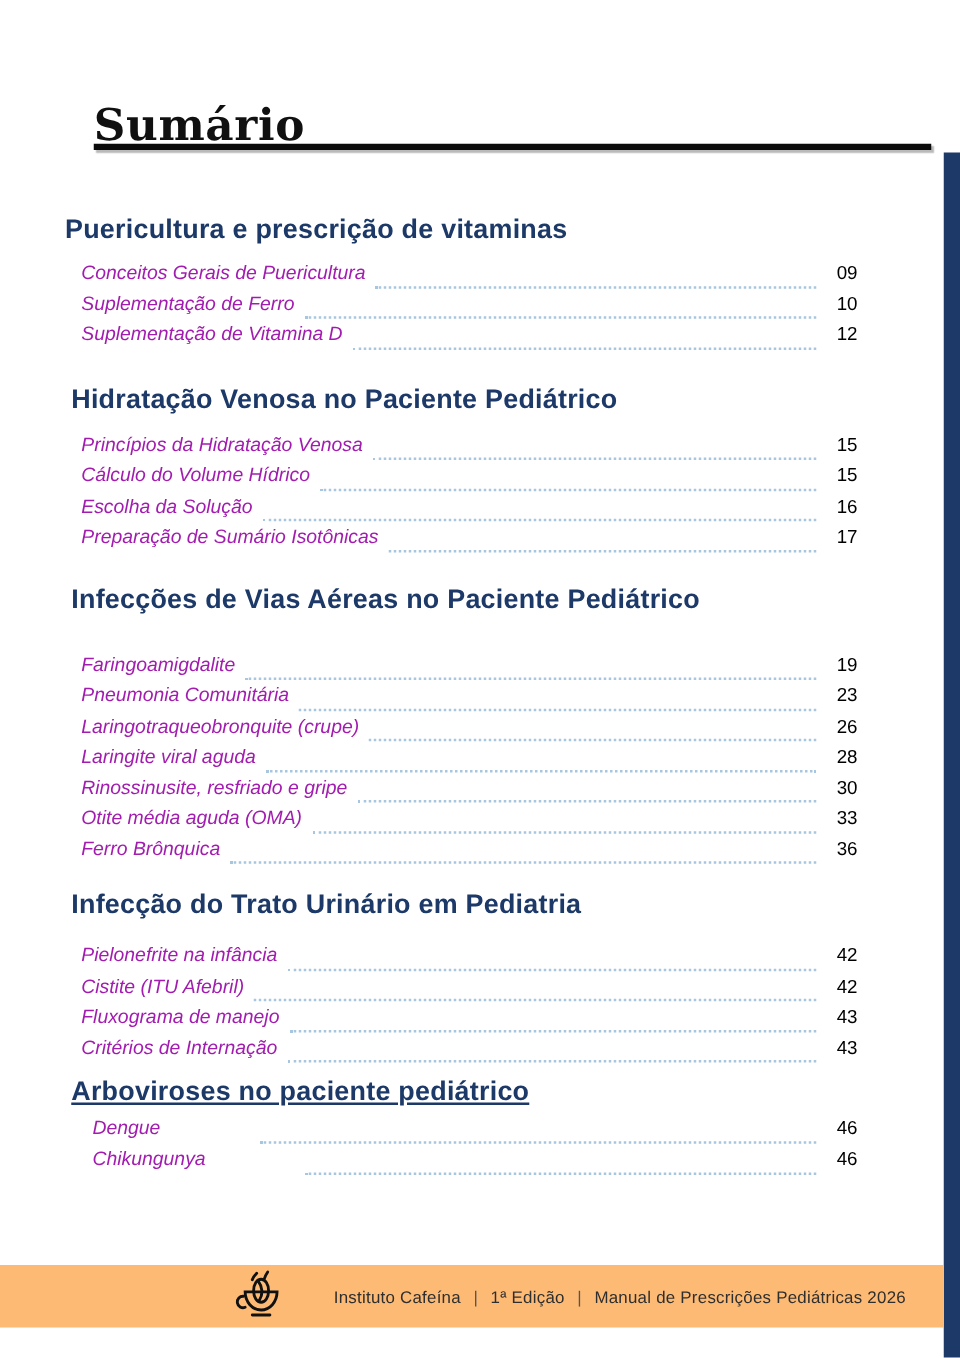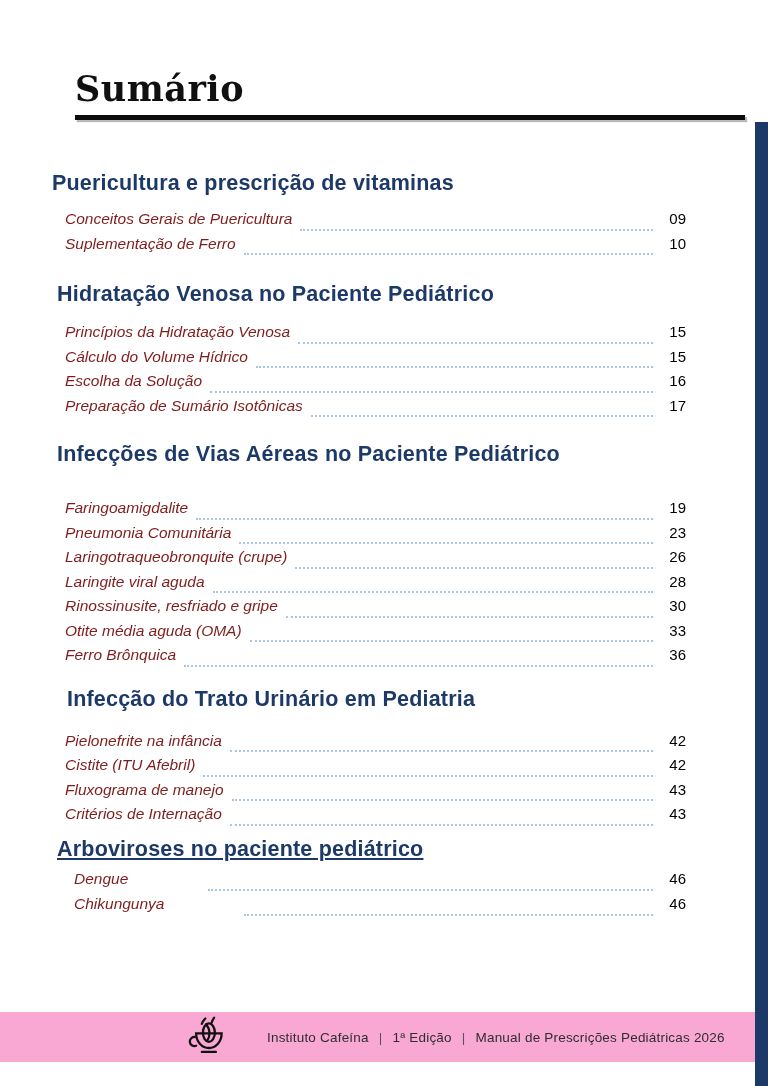--- a/index.html
+++ b/index.html
@@ -2,21 +2,21 @@
 <html><head>
 <meta charset="utf-8">
 <style>
   html,body{margin:0;padding:0;}
   body{
     width:768px;height:1086px;position:relative;background:#ffffff;
     font-family:"Liberation Sans", sans-serif;overflow:hidden;
   }
   
   .doc-title{
-    position:absolute;left:75px;top:68px;margin:0;
+    position:absolute;left:75px;top:80px;margin:0;
     font-family:"DejaVu Serif", serif;font-weight:700;
     font-size:35px;color:#101010;letter-spacing:.5px;
   }
   .title-rule{
     position:absolute;left:75px;top:115px;width:670px;height:5px;
     background:#0b0b0b;box-shadow:2px 2px 1px rgba(130,130,130,.55);
   }
   
   .accent-bar{
     position:absolute;right:0;top:122px;width:13px;height:964px;
@@ -28,45 +28,45 @@
   .section-heading{
     margin:0 0 14px 0;font-size:21.5px;font-weight:700;
     color:#1c3968;letter-spacing:.2px;line-height:26px;
   }
   .toc-section:nth-of-type(1){margin-top:20px;}
   .toc-section:nth-of-type(2){margin-top:22px;}
   .toc-section:nth-of-type(2) .section-heading{margin-bottom:16px;margin-left:5px;}
   .toc-section:nth-of-type(3){margin-top:20px;}
   .toc-section:nth-of-type(3) .section-heading{margin-bottom:32px;margin-left:5px;}
   .toc-section:nth-of-type(4){margin-top:15px;}
-  .toc-section:nth-of-type(4) .section-heading{margin-bottom:20px;margin-left:15px;}
+  .toc-section:nth-of-type(4) .section-heading{margin-bottom:20px;margin-left:5px;}
   .toc-section:nth-of-type(5){margin-top:6px;}
   .toc-section:nth-of-type(5) .section-heading{margin-bottom:8px;margin-left:5px;text-decoration:underline;}
   .toc-row{
     display:flex;align-items:baseline;height:24.5px;
   }
   .toc-section:nth-of-type(5) .toc-row{height:25px;}
   .toc-label{
-    font-style:italic;font-size:15.5px;color:#7f1d1d;
+    font-style:italic;font-size:15.5px;color:#a21caf;
     padding-left:13px;white-space:nowrap;
   }
   .toc-section:nth-of-type(5) .toc-label{padding-left:22px;}
   .toc-leader{
     flex:1;height:0;border-bottom:2px dotted #a8c6e0;
     margin:0 7px 4px 8px;align-self:flex-end;
   }
   .toc-section:nth-of-type(5) .toc-leader{margin-left:80px;}
   .toc-page{
     font-weight:400;font-size:15px;color:#000;
     min-width:26px;text-align:right;
   }
   
   .footer-band{
     position:absolute;left:0;top:1012px;width:755px;height:50px;
-    background:#f9a8d4;display:flex;align-items:center;
+    background:#fdba74;display:flex;align-items:center;
   }
   .footer-logo{margin-left:185px;width:46px;height:44px;flex:0 0 auto;}
   .footer-text{
     margin-left:36px;font-size:13.5px;color:#2e2e2e;letter-spacing:.2px;
     white-space:nowrap;
   }
   .footer-text .sep{padding:0 10px;color:#555;font-weight:400;}
 </style>
 </head>
 <body>
@@ -79,20 +79,25 @@
       <h2 class="section-heading">Puericultura e prescrição de vitaminas</h2>
       <div class="toc-row">
         <span class="toc-label">Conceitos Gerais de Puericultura</span>
         <span class="toc-leader"></span>
         <span class="toc-page">09</span>
       </div>
       <div class="toc-row">
         <span class="toc-label">Suplementação de Ferro</span>
         <span class="toc-leader"></span>
         <span class="toc-page">10</span>
+      </div>
+      <div class="toc-row">
+        <span class="toc-label">Suplementação de Vitamina D</span>
+        <span class="toc-leader"></span>
+        <span class="toc-page">12</span>
       </div>
     </section>
     <section class="toc-section">
       <h2 class="section-heading">Hidratação Venosa no Paciente Pediátrico</h2>
       <div class="toc-row">
         <span class="toc-label">Princípios da Hidratação Venosa</span>
         <span class="toc-leader"></span>
         <span class="toc-page">15</span>
       </div>
       <div class="toc-row">

